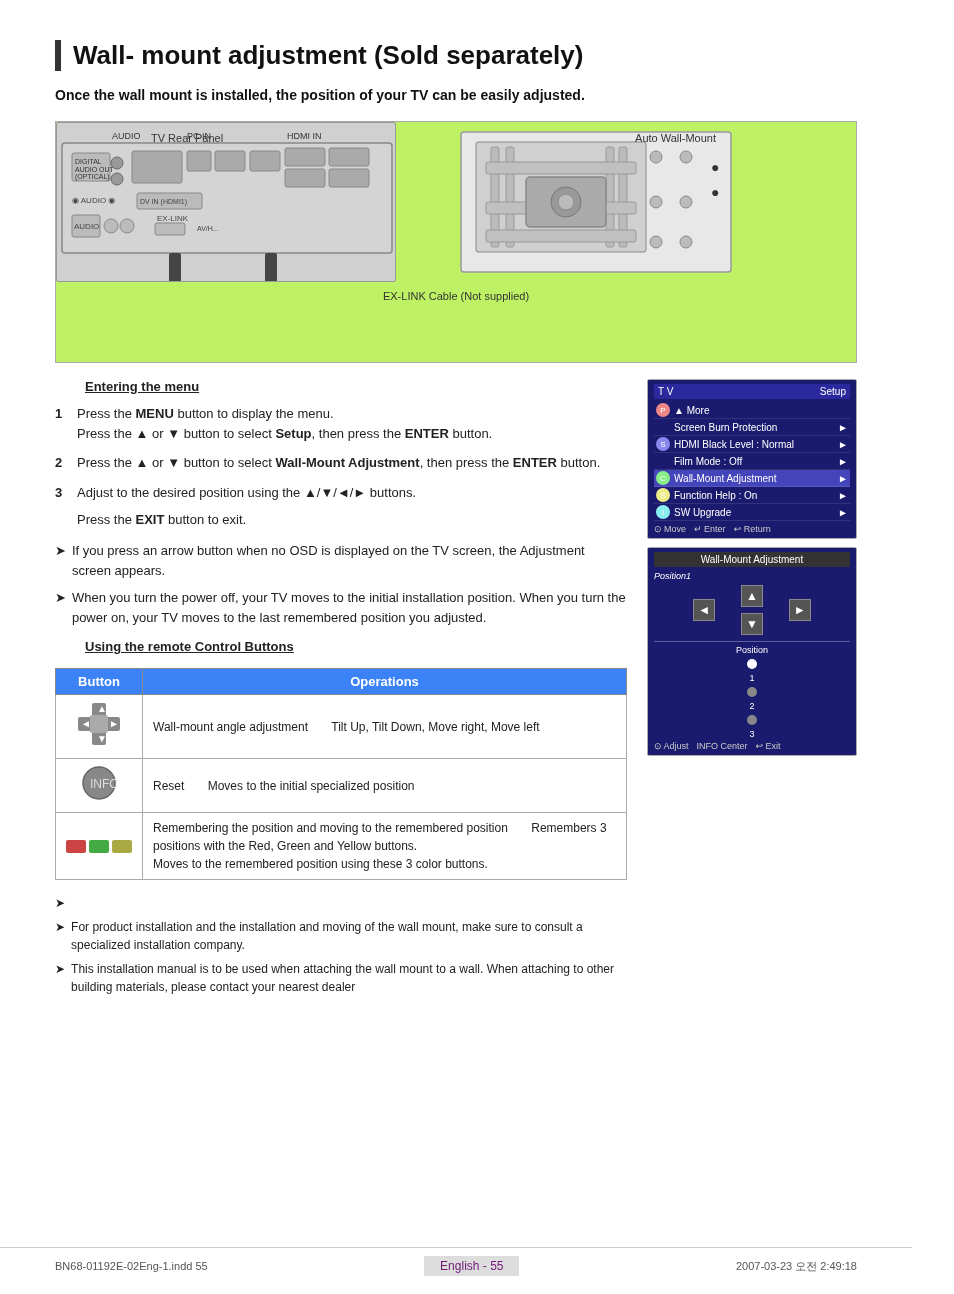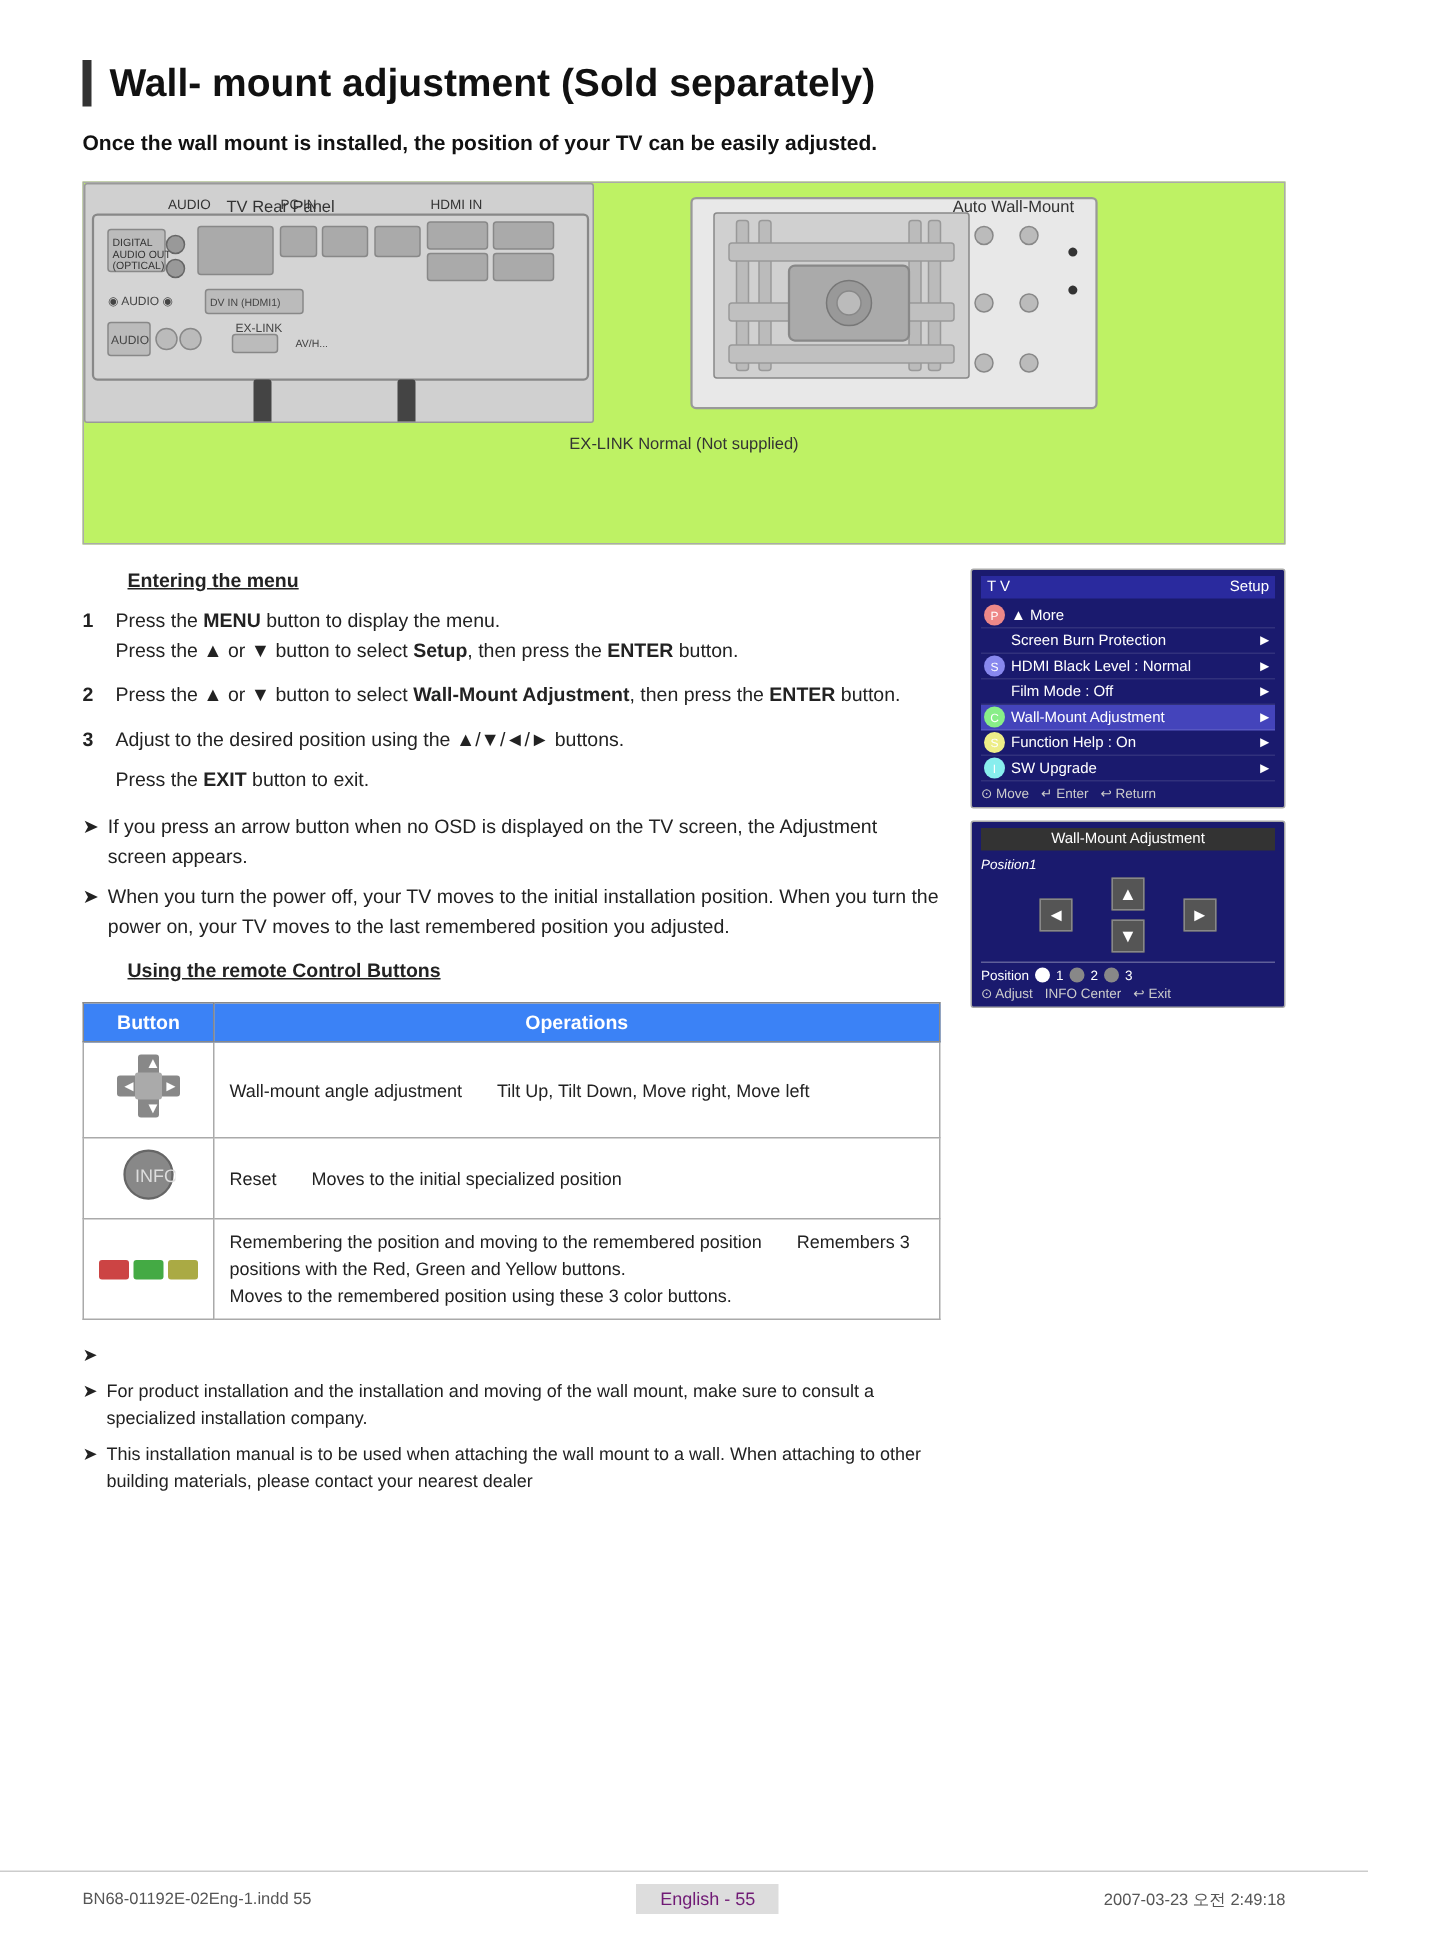--- a/index.html
+++ b/index.html
@@ -268,20 +268,21 @@
     .wm-left { position: absolute; left: 20%; top: 50%; transform: translateY(-50%); }
     .wm-right { position: absolute; right: 20%; top: 50%; transform: translateY(-50%); }
 
     .wm-position-bar {
       display: flex;
       align-items: center;
       gap: 4px;
       font-size: 9px;
       border-top: 1px solid rgba(255,255,255,0.3);
       padding-top: 3px;
+      flex-direction: column;
     }
 
     .pos-dot {
       width: 10px;
       height: 10px;
       border-radius: 50%;
       background: #888;
     }
     .pos-dot.active { background: #fff; }
 
@@ -420,21 +421,21 @@
 
         <rect x="70" y="55" width="80" height="50" rx="4" fill="#aaa" stroke="#888" stroke-width="1.5"></rect>
         <circle cx="110" cy="80" r="15" fill="#999" stroke="#777"></circle>
         <circle cx="110" cy="80" r="8" fill="#bbb" stroke="#888"></circle>
 
         <text x="255" y="50" font-size="14" fill="#333">●</text>
         <text x="255" y="75" font-size="14" fill="#333">●</text>
       </svg>
     </div>
 
-    <div style="text-align:center; margin-top:8px; font-size:11px; color:#333;">EX-LINK Normal (Not supplied)</div>
+    <div style="text-align:center; margin-top:8px; font-size:11px; color:#333;">EX-LINK Cable (Not supplied)</div>
   </div>
 
   <div class="main-content">
     <div class="left-content">
 
       <div class="section-heading">Entering the menu</div>
 
       <div class="steps-list">
         <div class="step-item">
           <span class="step-num bold">1</span>

